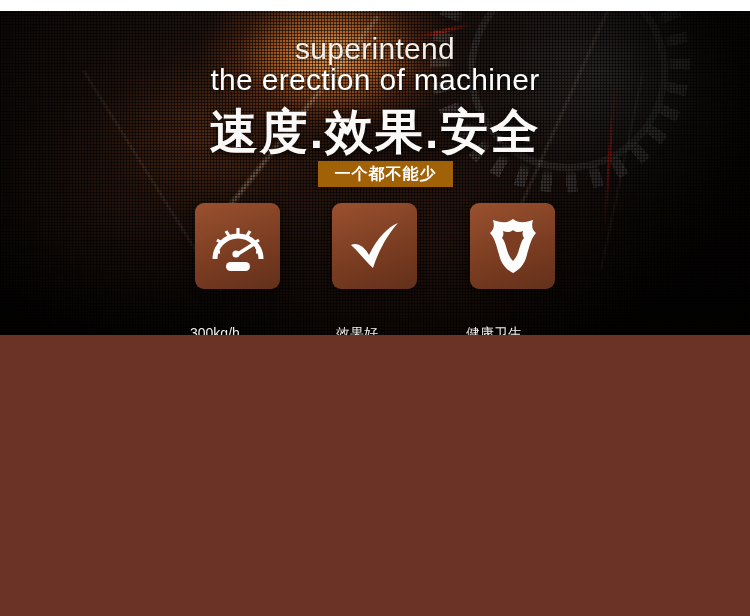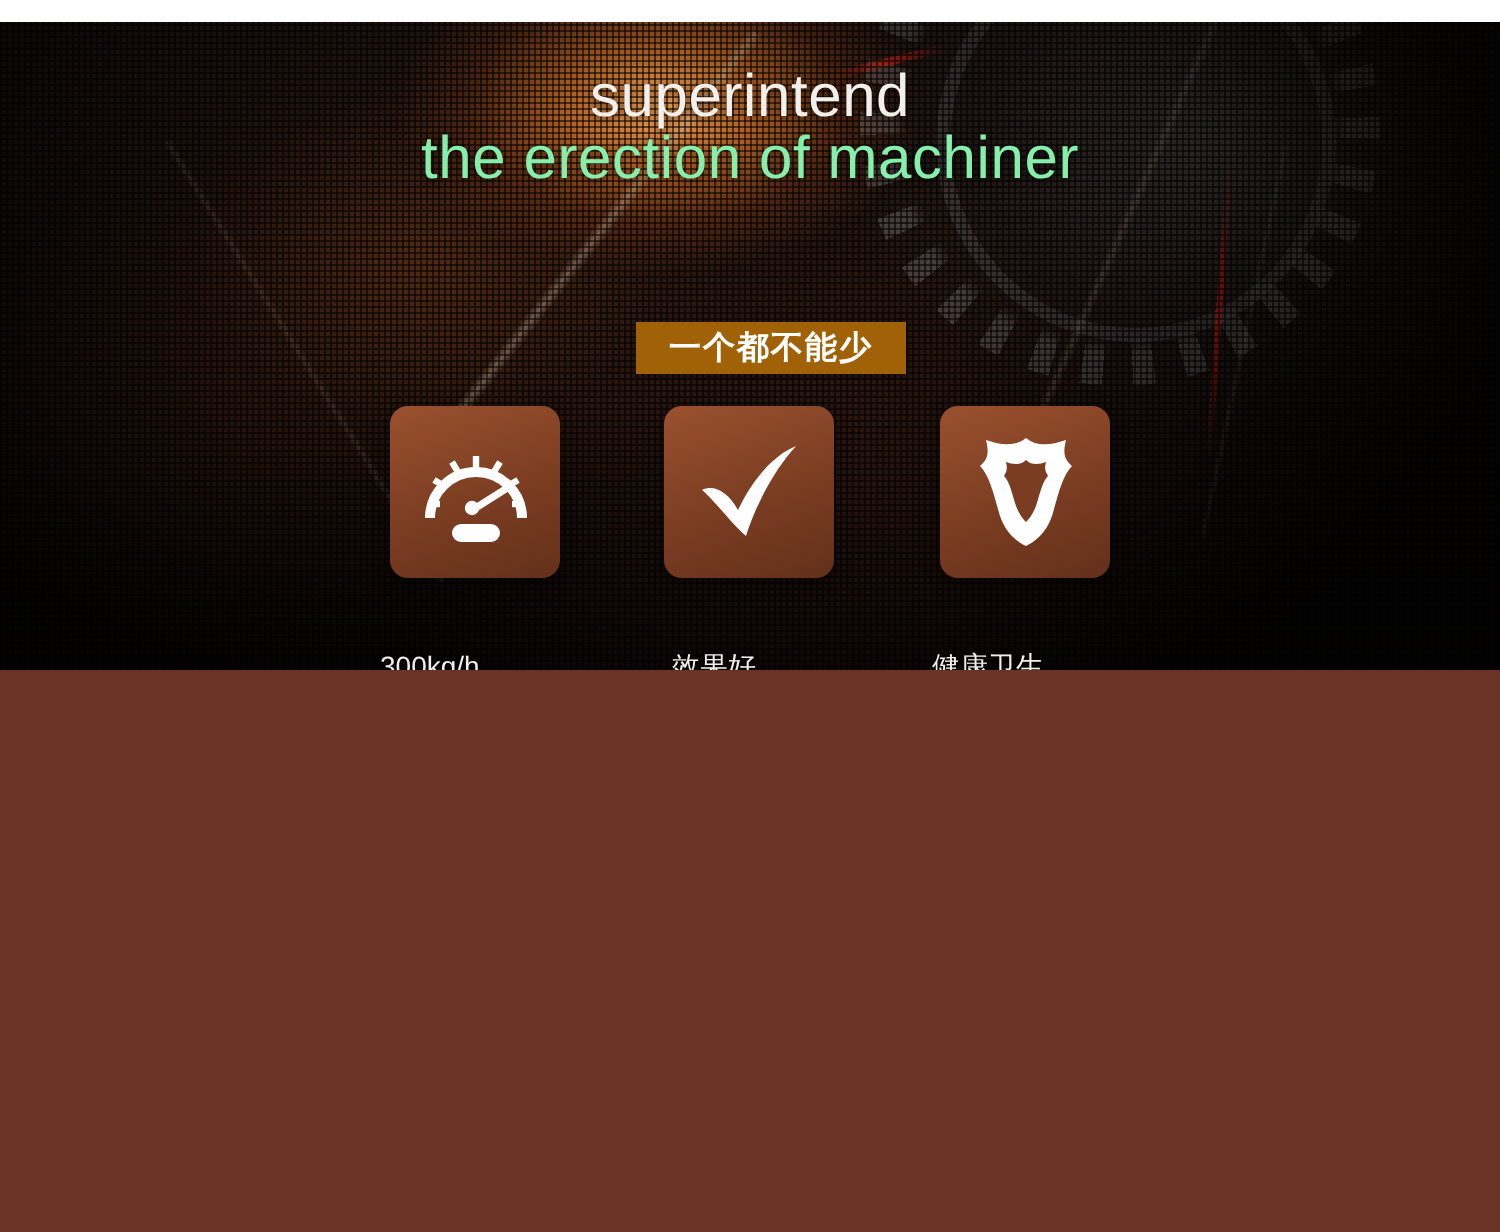--- a/index.html
+++ b/index.html
@@ -71,21 +71,21 @@
 
   .hero-content{position:absolute;inset:0;}
 
   .en-line1{
     position:absolute;left:0;right:0;top:21px;text-align:center;
     font-size:30px;color:#f3efeb;letter-spacing:.3px;
     text-shadow:0 1px 4px rgba(0,0,0,.65);
   }
   .en-line2{
     position:absolute;left:0;right:0;top:52px;text-align:center;
-    font-size:30px;color:#86efac;letter-spacing:.3px;
+    font-size:30px;color:#ffffff;letter-spacing:.3px;
     text-shadow:0 1px 4px rgba(0,0,0,.65);
   }
   .cn-head{
     position:absolute;left:0;right:0;top:89px;text-align:center;
     font-size:48px;font-weight:bold;color:#fbf9f7;letter-spacing:2px;
     text-shadow:0 2px 7px rgba(0,0,0,.8);
   }
   .badge{
     position:absolute;left:318px;top:150px;width:135px;height:26px;
     background:#a16207;color:#ffffff;font-size:16px;font-weight:bold;
@@ -137,20 +137,21 @@
     <div class="strut s3"></div>
     <div class="strut s4"></div>
     <div class="redline"></div>
     <div class="redline2"></div>
     <div class="hero-vig"></div>
     <div class="halftone"></div>
 
     <div class="hero-content">
       <div class="en-line1">superintend</div>
       <div class="en-line2">the erection of machiner</div>
+      <div class="cn-head">速度.效果.安全</div>
       <div class="badge">一个都不能少</div>
 
       <div class="tiles">
 
         <div class="tile t1">
           <span>
             <svg width="56" height="54" viewBox="0 0 56 54">
               <g fill="none" stroke="#ffffff" stroke-width="5">
                 <path d="M5,40 A23,23 0 1,1 51,40"></path>
               </g>

